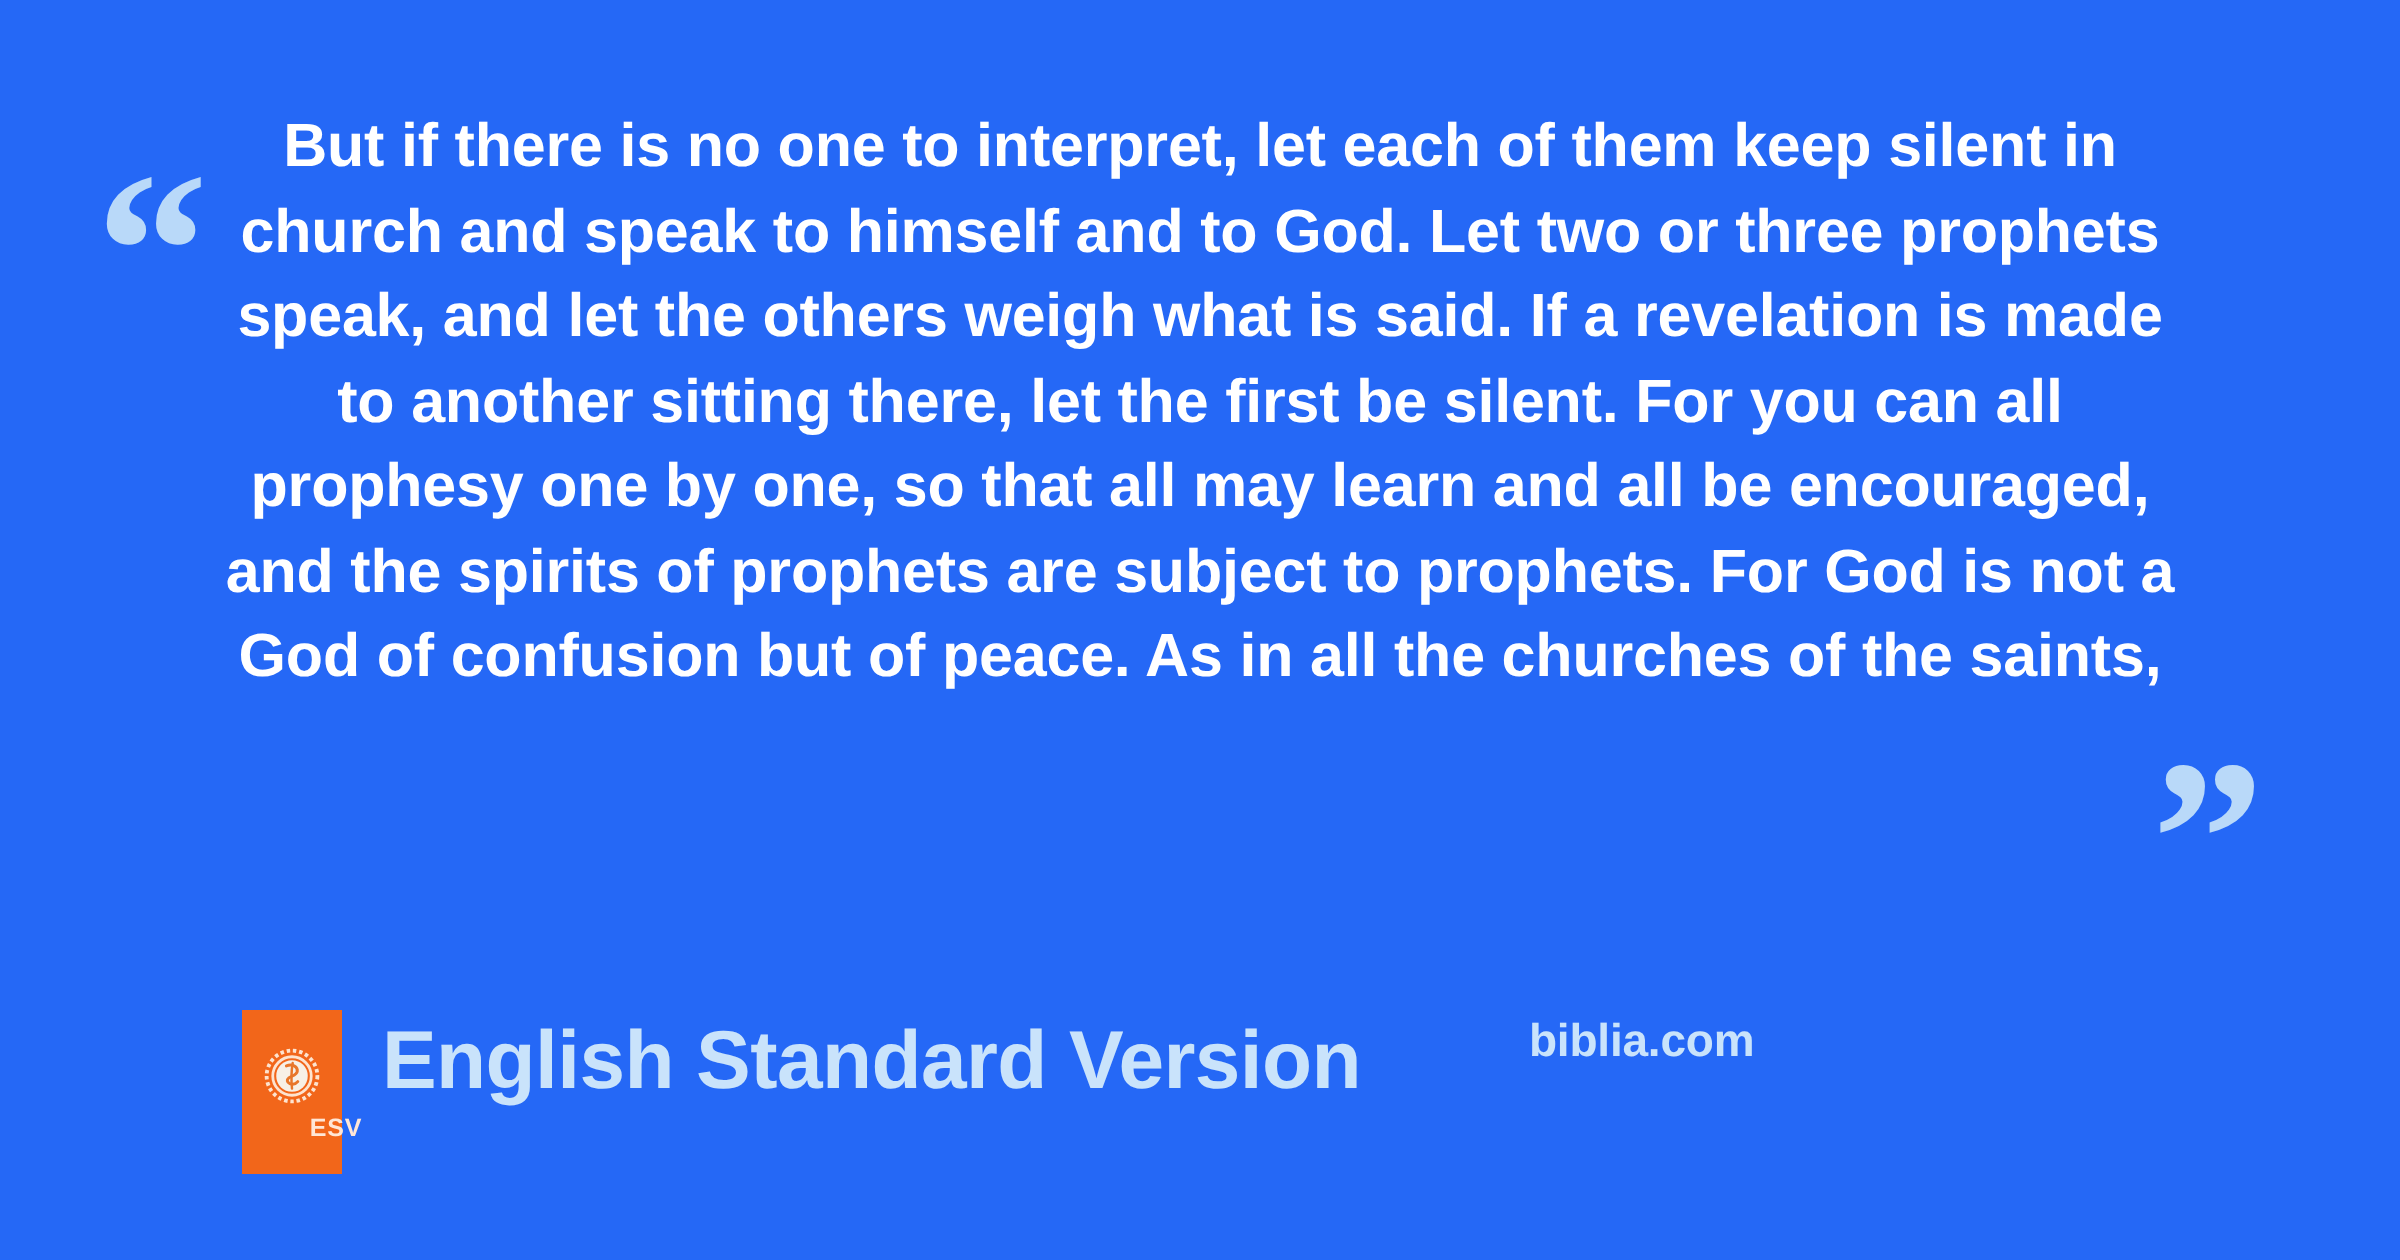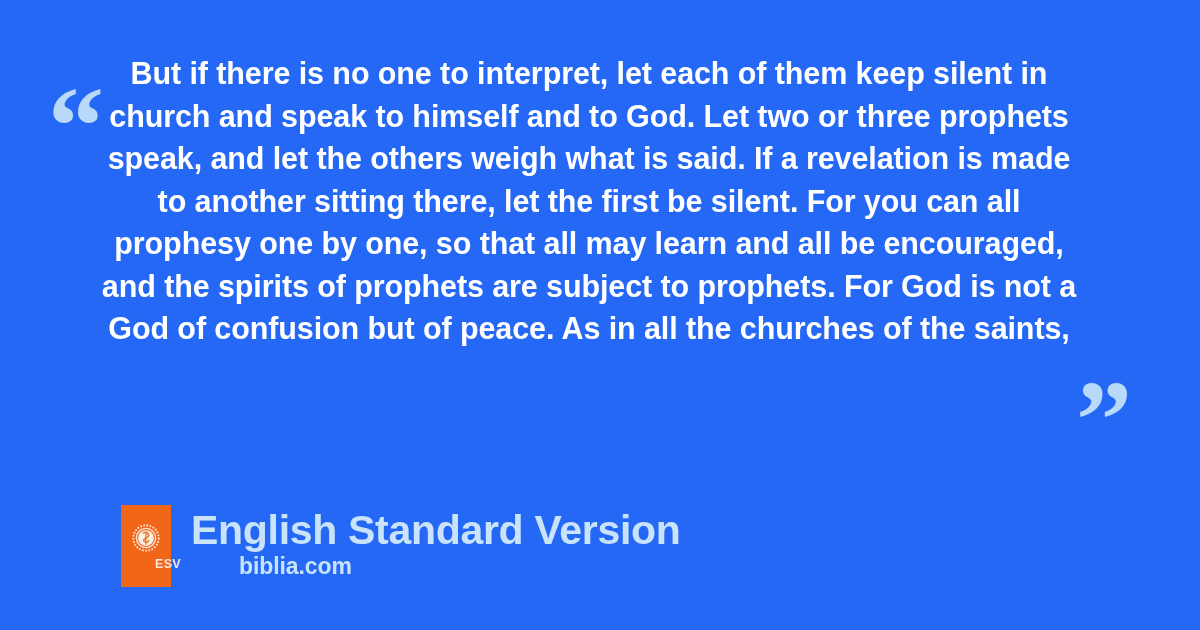--- a/index.html
+++ b/index.html
@@ -24,21 +24,21 @@
   
   #quote-block {
     position: absolute;
     left: 0;
     top: 52px;
     width: 1200px;
     height: 380px;
   }
   #quote-text {
     position: absolute;
-    left: 101px;
+    left: 112px;
     top: 0;
     width: 976px;
     text-align: center;
     color: #ffffff;
     font-family: "Liberation Sans", sans-serif;
     font-weight: bold;
     font-size: 30.5px;
     line-height: 42.5px;
     letter-spacing: -0.1px;
     margin: 0;
@@ -94,23 +94,24 @@
     font-size: 12.5px;
     font-weight: bold;
     color: #ffe6d6;
     letter-spacing: 0.4px;
     line-height: 1;
     padding-left: 44px;
   }
   #footer-text {
     margin-left: 20px;
     display: flex;
-    flex-direction: column;
+    flex-direction: row;
     justify-content: flex-start;
     padding-top: 2px;
+    gap: 36px;
   }
   #brand-title {
     font-family: "Liberation Sans", sans-serif;
     font-weight: bold;
     font-size: 41px;
     line-height: 46px;
     color: #c9e3fb;
     letter-spacing: -0.3px;
     white-space: nowrap;
   }

